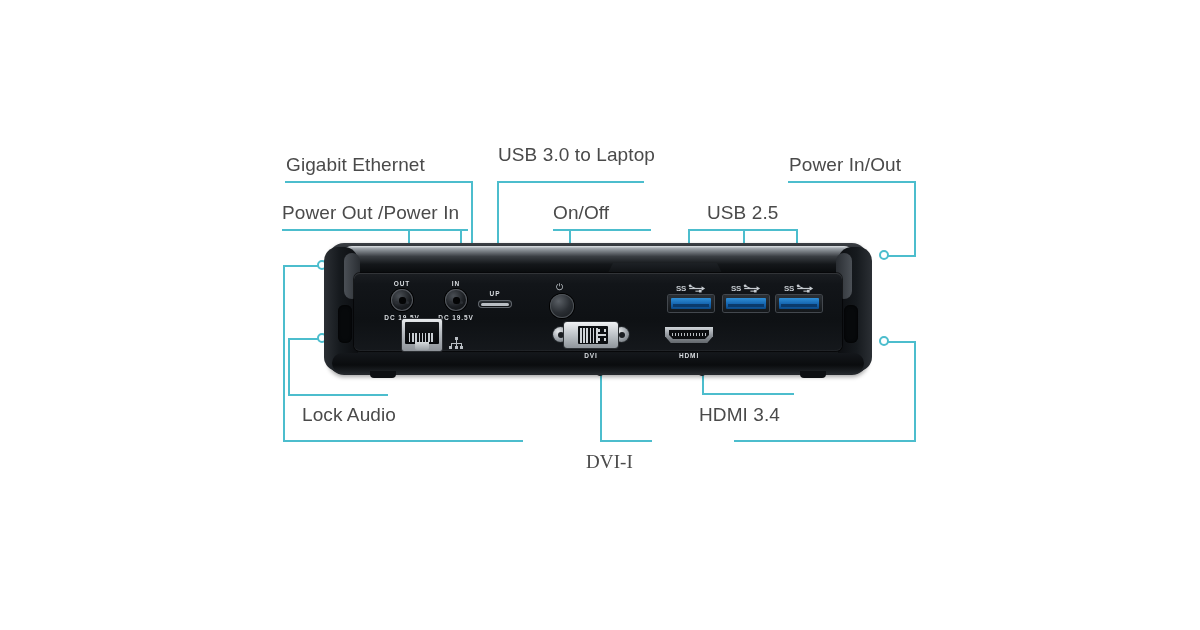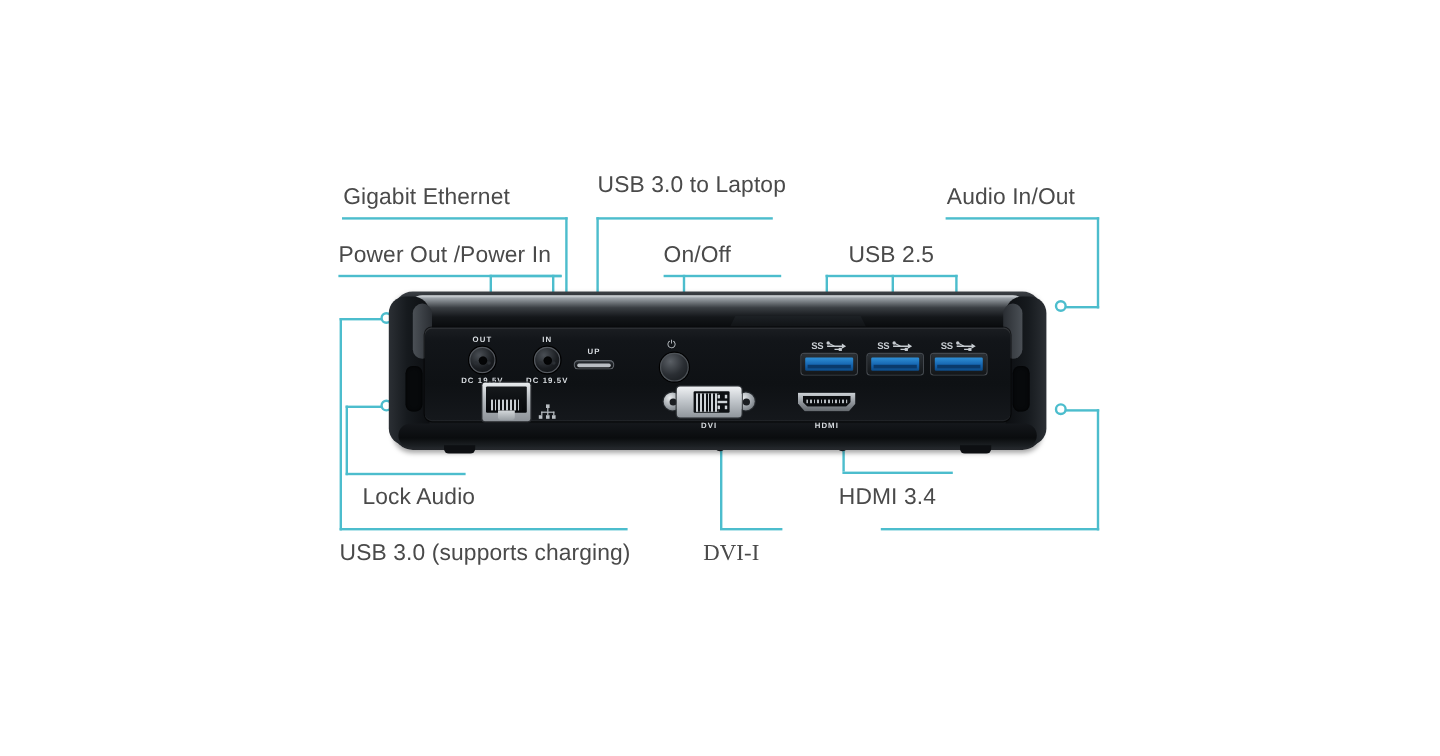--- a/index.html
+++ b/index.html
@@ -146,24 +146,23 @@
 </head>
 <body>
 
 <div id="stage">
 
   <div class="lbl" style="left:286px;top:154px;">Gigabit Ethernet</div>
   <div class="lbl" style="left:282px;top:202px;">Power Out /Power In</div>
   <div class="lbl" style="left:498px;top:144px;">USB 3.0 to Laptop</div>
   <div class="lbl" style="left:553px;top:202px;">On/Off</div>
   <div class="lbl" style="left:707px;top:202px;">USB 2.5</div>
-  <div class="lbl" style="left:789px;top:154px;">Audio In/Out</div>
+  <div class="lbl" style="left:789px;top:154px;">Power In/Out</div>
 
   <div class="lbl" style="left:302px;top:404px;">Lock Audio</div>
-  <div class="lbl" style="left:283px;top:451px;">USB 3.0 (supports charging)</div>
   <div class="lbl" style="left:586px;top:451px;font-family:Liberation Serif, serif;">DVI-I</div>
   <div class="lbl" style="left:699px;top:404px;">HDMI 3.4</div>
 
   <div class="ln lnh" style="left:285px;top:181px;width:188px;"></div>
   <div class="ln lnv" style="left:471px;top:181px;height:149px;"></div>
   <div class="ln lnh" style="left:462px;top:329px;width:11px;"></div>
 
   <div class="ln lnh" style="left:282px;top:229px;width:186px;"></div>
   <div class="ln lnh" style="left:408px;top:229px;width:60px;"></div>
   <div class="ln lnv" style="left:408px;top:229px;height:27px;"></div>

